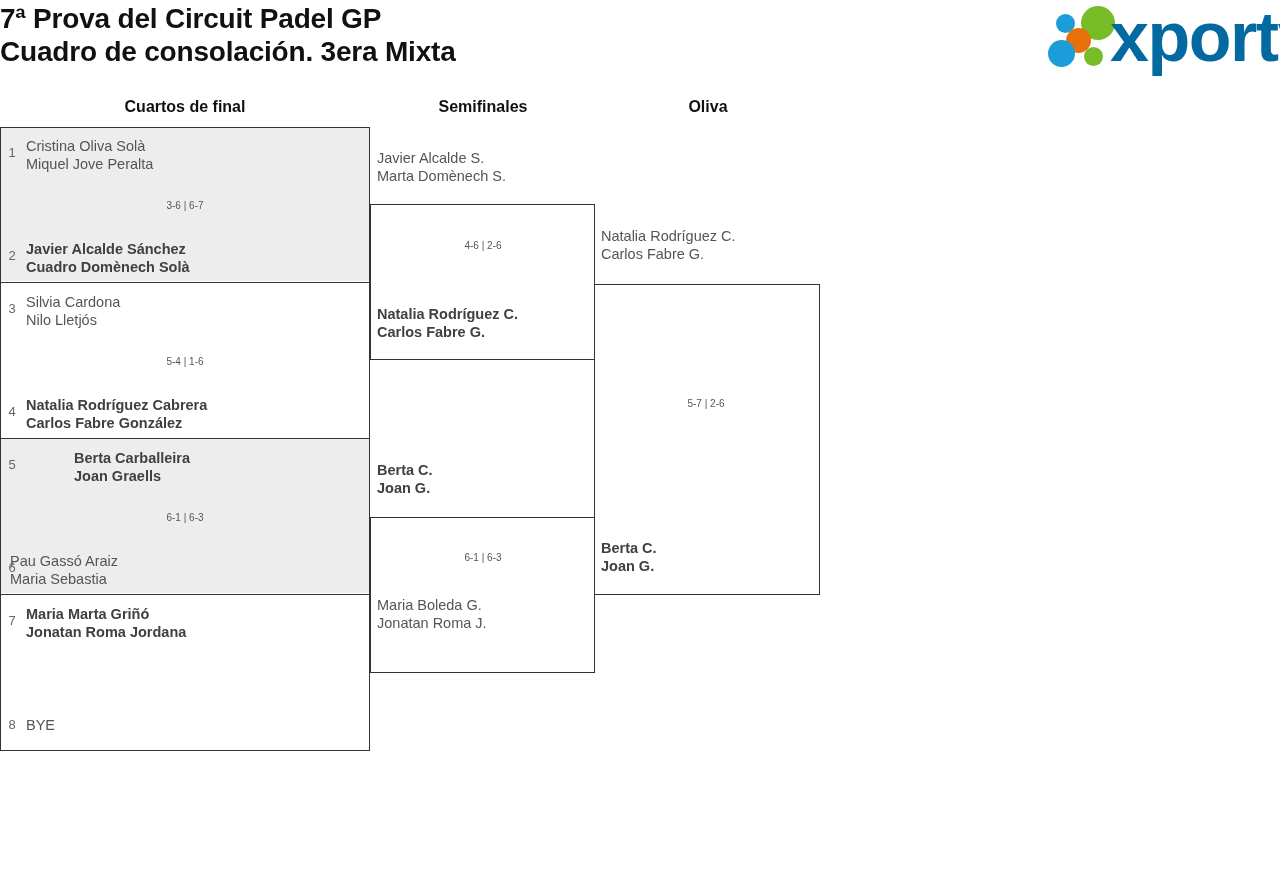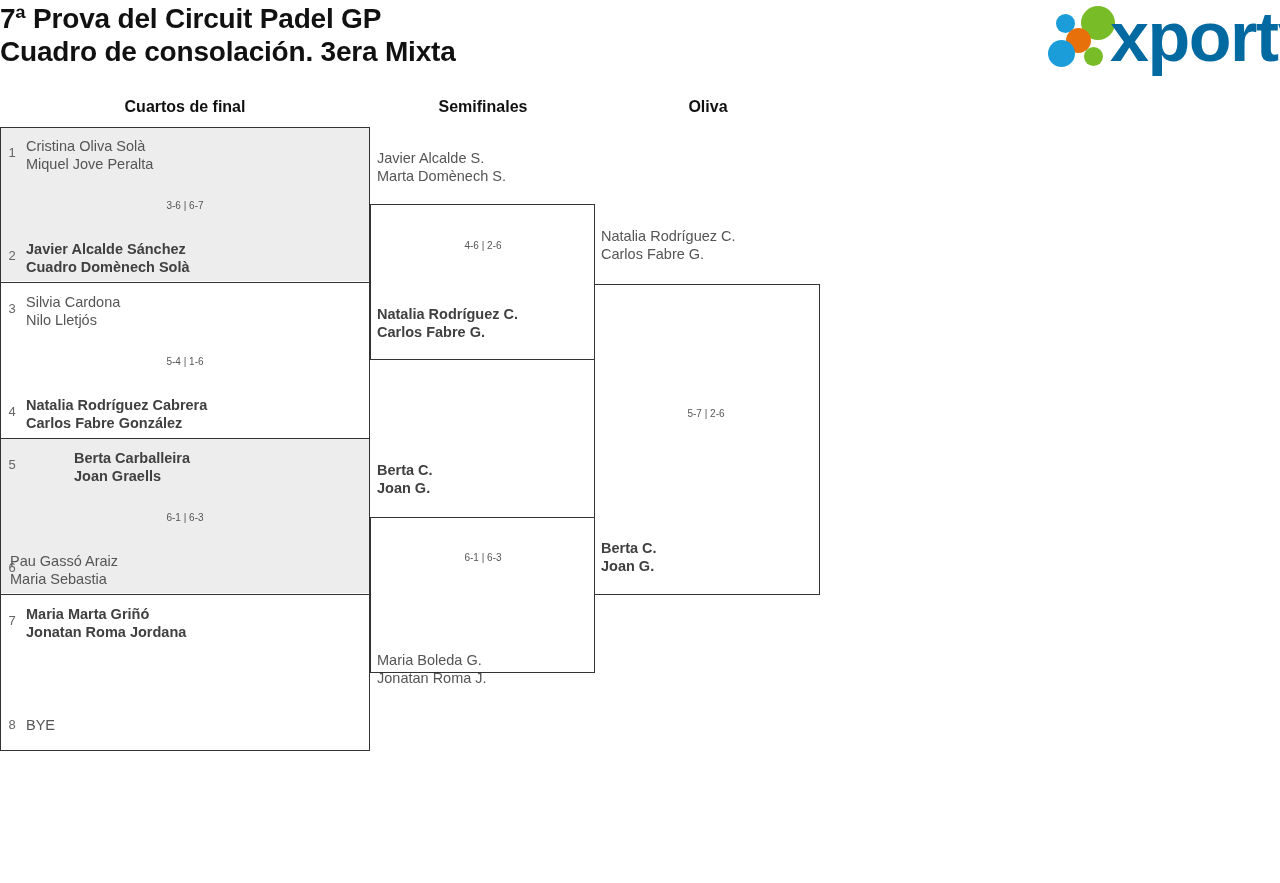--- a/index.html
+++ b/index.html
@@ -202,27 +202,27 @@
   <span class="pname">Natalia Rodríguez C.</span>
   <span class="pname">Carlos Fabre G.</span>
 </div>
 
 <div class="team winner" style="left:377px; top:461px;">
   <span class="pname">Berta C.</span>
   <span class="pname">Joan G.</span>
 </div>
 <div class="match-box" style="left:370px; top:517px; width:225px; height:156px;"></div>
 <div class="score" style="left:383px; top:549px; width:200px;">6-1 | 6-3</div>
-<div class="team" style="left:377px; top:651px;">
+<div class="team" style="left:377px; top:596px;">
   <span class="pname">Maria Boleda G.</span>
   <span class="pname">Jonatan Roma J.</span>
 </div>
 
 <div class="team" style="left:601px; top:227px;">
   <span class="pname">Natalia Rodríguez C.</span>
   <span class="pname">Carlos Fabre G.</span>
 </div>
 <div class="match-box" style="left:594px; top:284px; width:226px; height:311px;"></div>
-<div class="score" style="left:606px; top:405px; width:200px;">5-7 | 2-6</div>
+<div class="score" style="left:606px; top:395px; width:200px;">5-7 | 2-6</div>
 <div class="team winner" style="left:601px; top:539px;">
   <span class="pname">Berta C.</span>
   <span class="pname">Joan G.</span>
 </div>
 
 </body></html>

